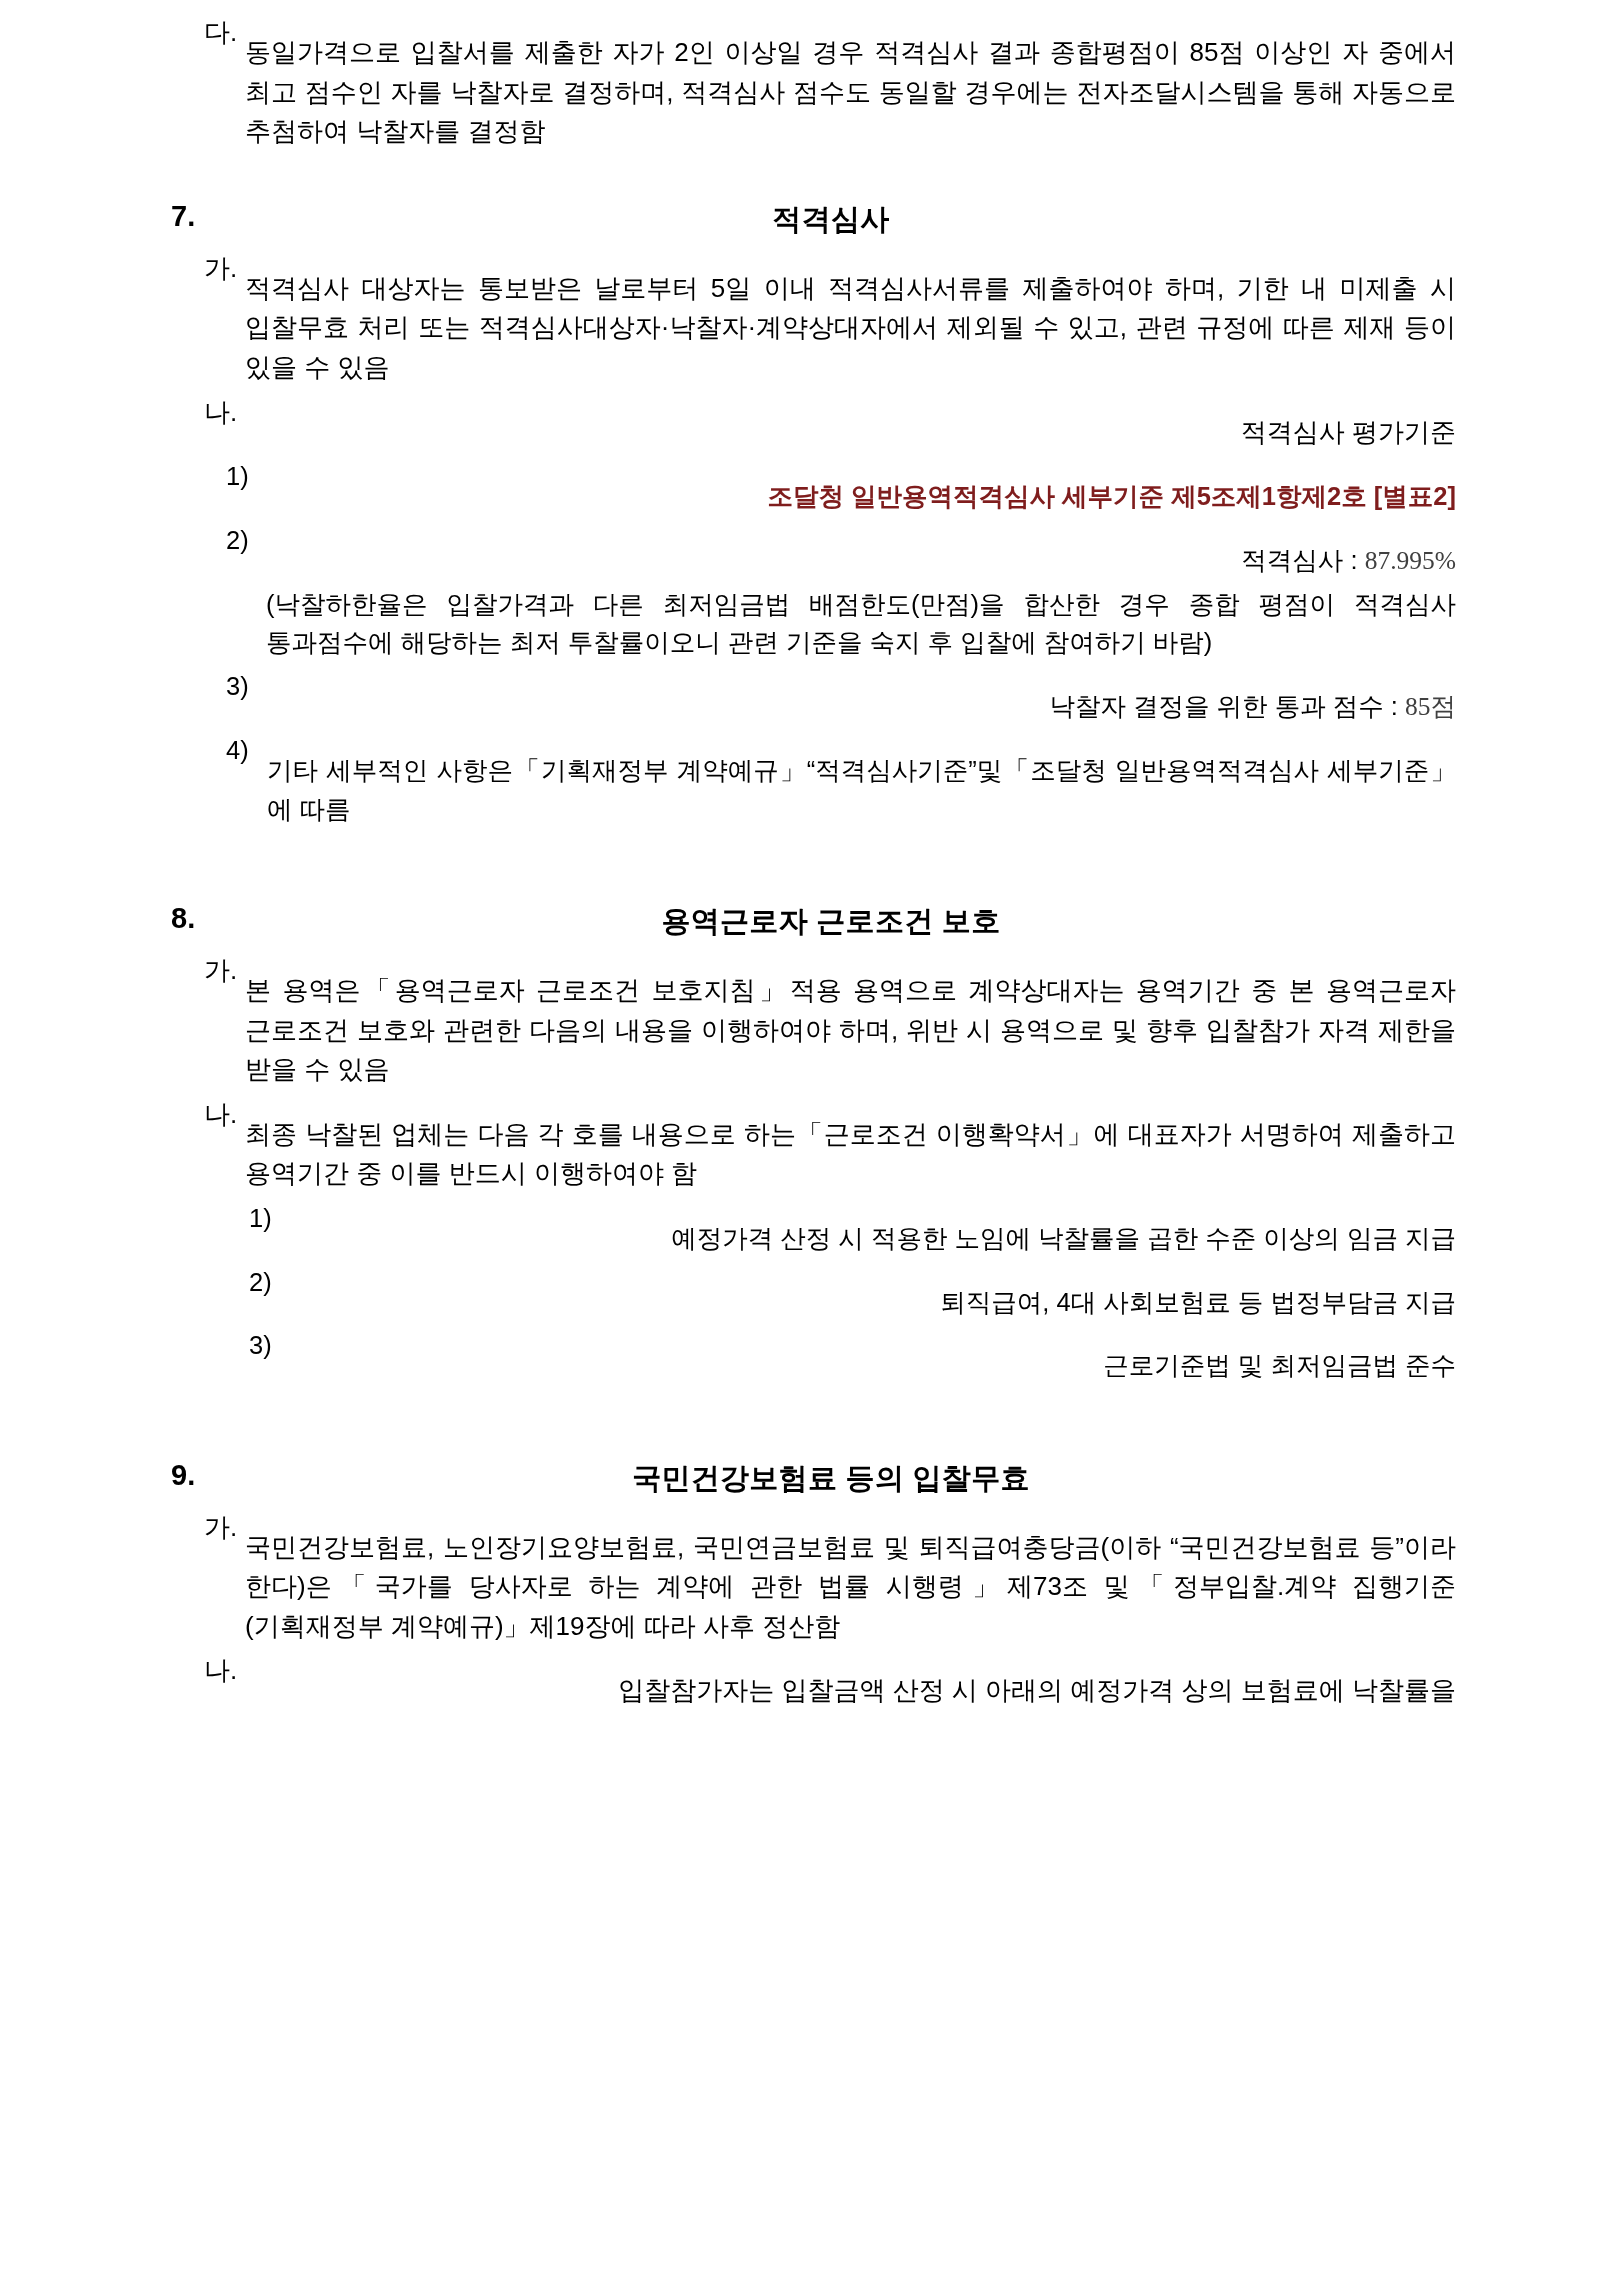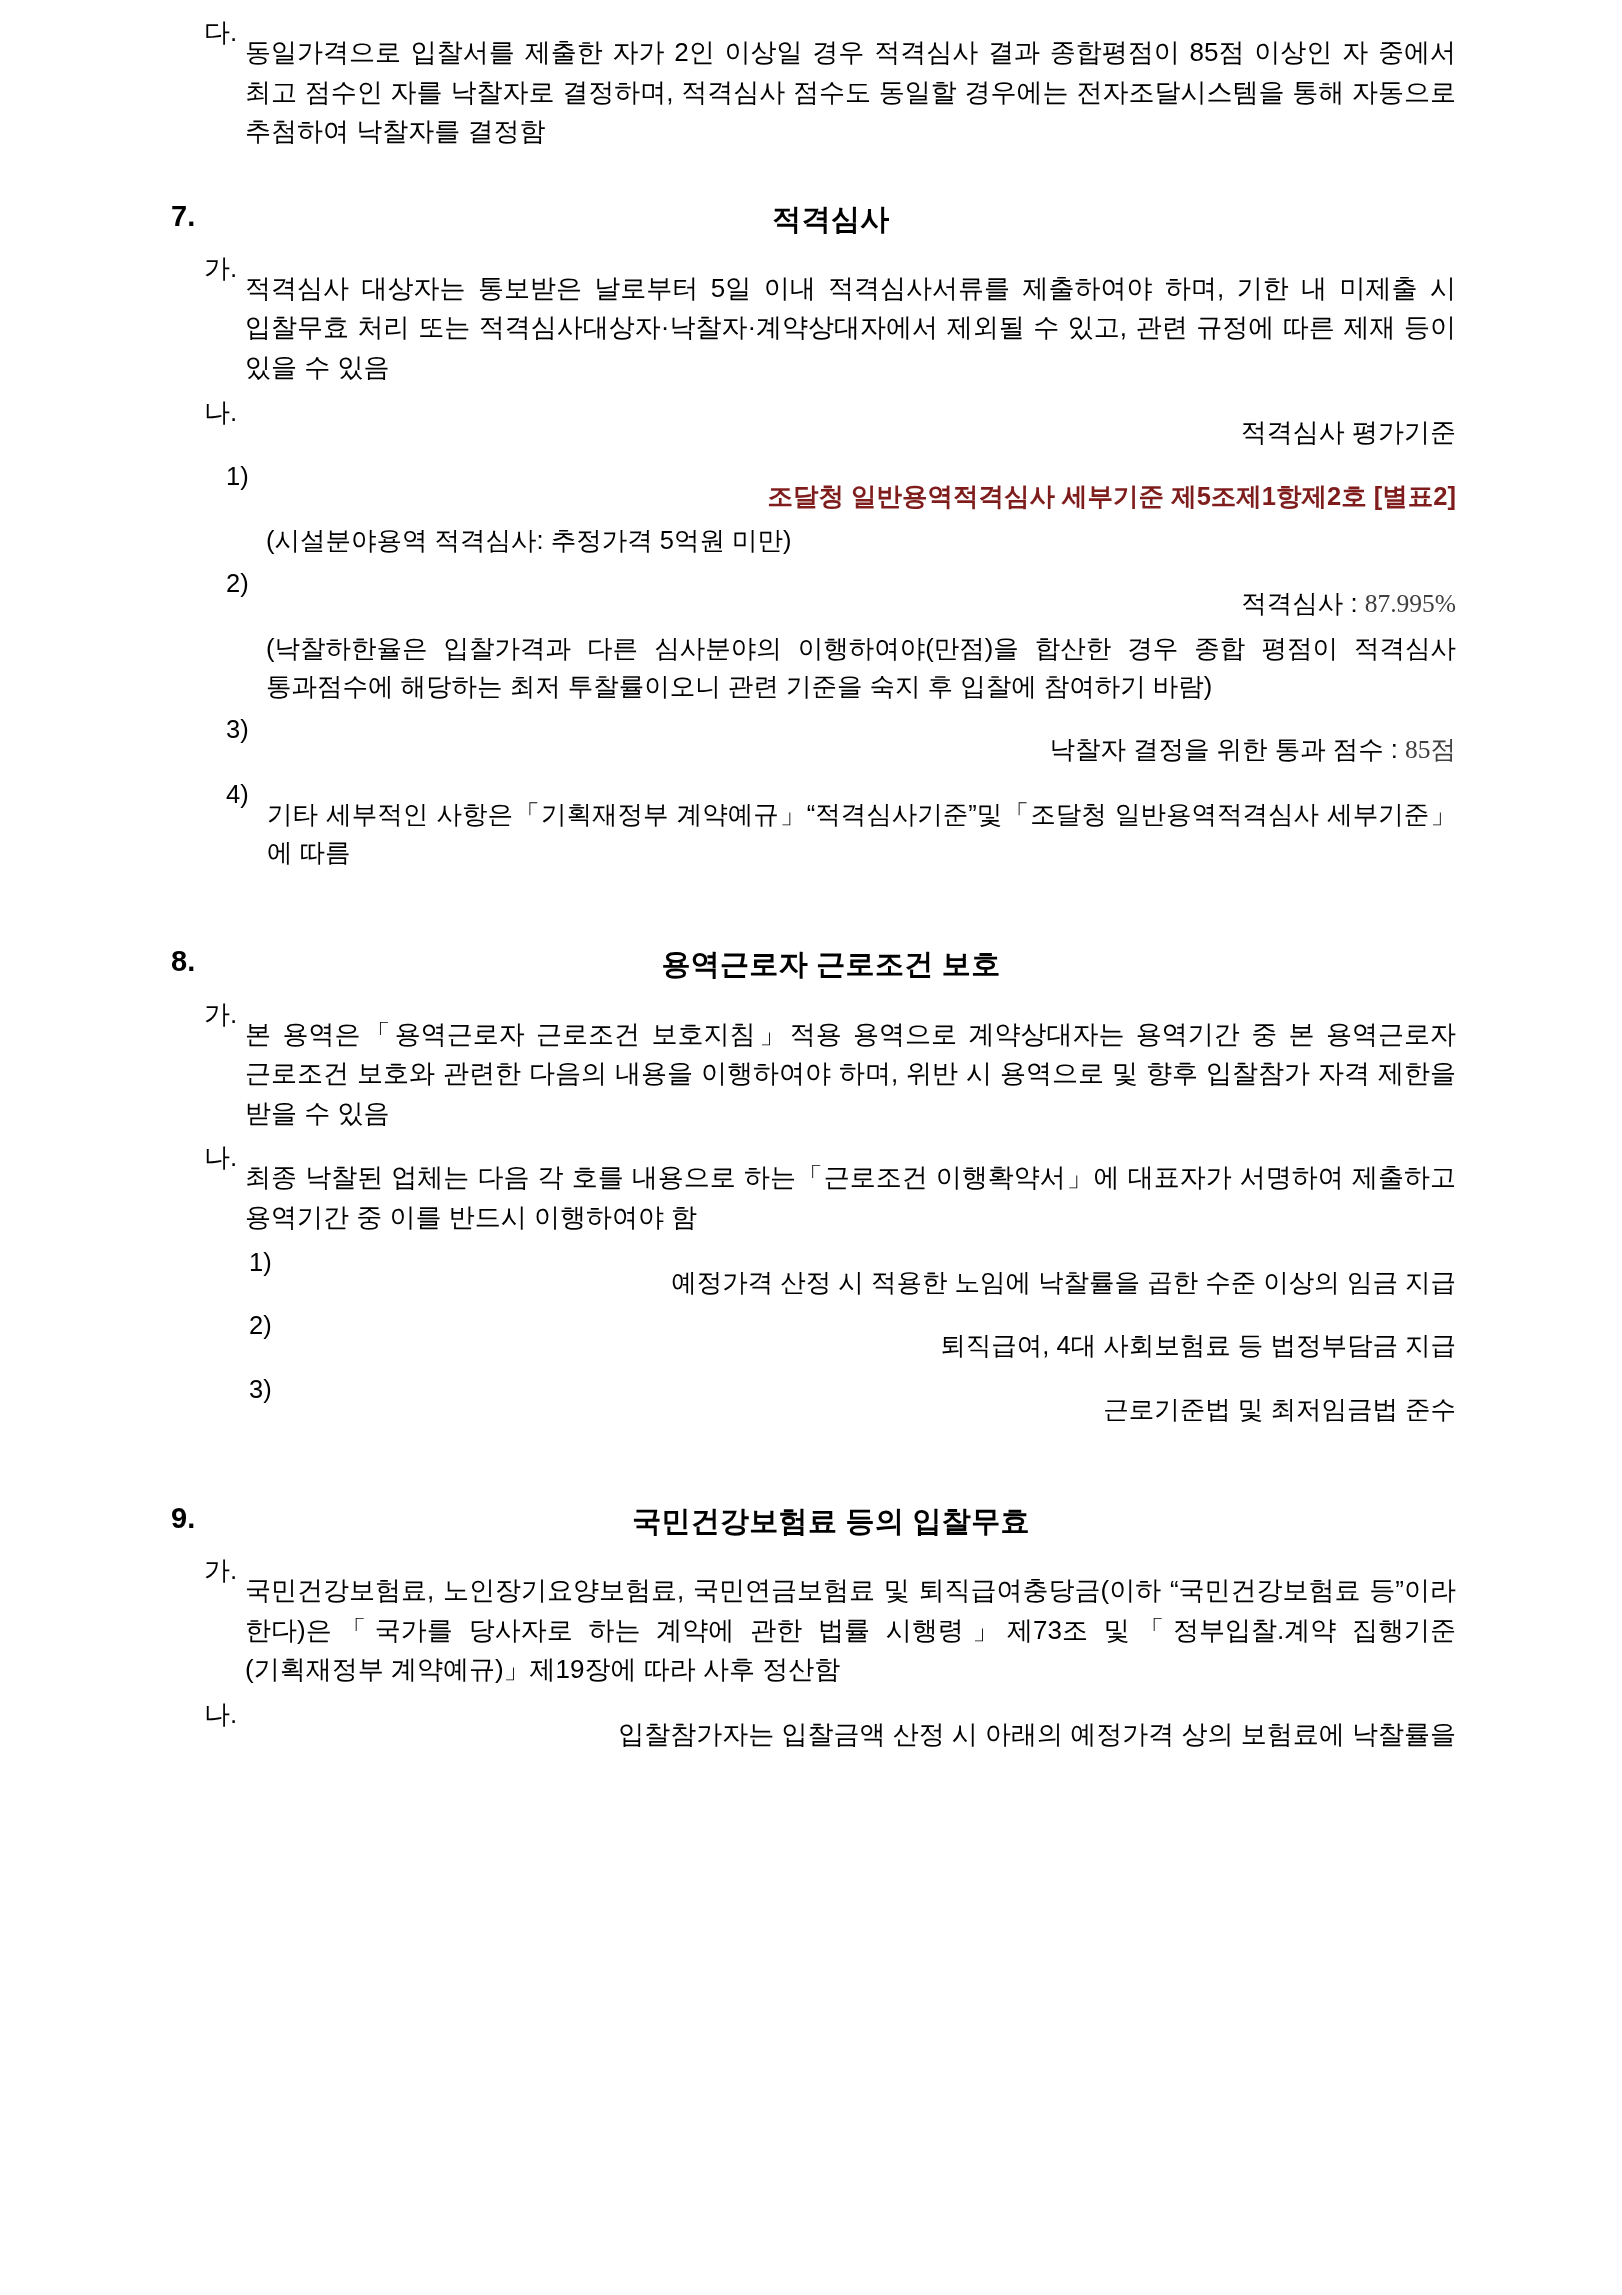--- a/index.html
+++ b/index.html
@@ -140,30 +140,29 @@
     <div class="para lvl-a">
       <span class="marker">나.</span>
       <span class="body-text nojust">적격심사 평가기준</span>
     </div>
 
     <div class="para lvl-num">
       <span class="marker">1)</span>
       <span class="body-text nojust blue-bold">조달청 일반용역적격심사 세부기준 제5조제1항제2호 [별표2]</span>
     </div>
 
-    <div class="hang-note">(시설분야용역 적격심사: 추정가격 5억원 미만)</div>
 
     <div class="para lvl-num">
       <span class="marker">2)</span>
       <span class="body-text nojust">
         <span>적격심사 : </span><span class="blue">87.995%</span>
       </span>
     </div>
 
-    <div class="hang-note" style="text-align:justify; word-break:keep-all; padding-right:0;">(낙찰하한율은 입찰가격과 다른 심사분야의 이행하여야(만점)을 합산한 경우 종합 평점이 적격심사 통과점수에 해당하는 최저 투찰률이오니 관련 기준을 숙지 후 입찰에 참여하기 바람)</div>
+    <div class="hang-note" style="text-align:justify; word-break:keep-all; padding-right:0;">(낙찰하한율은 입찰가격과 다른 최저임금법 배점한도(만점)을 합산한 경우 종합 평점이 적격심사 통과점수에 해당하는 최저 투찰률이오니 관련 기준을 숙지 후 입찰에 참여하기 바람)</div>
 
     <div class="para lvl-num">
       <span class="marker">3)</span>
       <span class="body-text nojust">
         <span>낙찰자 결정을 위한 통과 점수 : </span><span class="blue">85점</span>
       </span>
     </div>
 
     <div class="para lvl-num">
       <span class="marker">4)</span>

